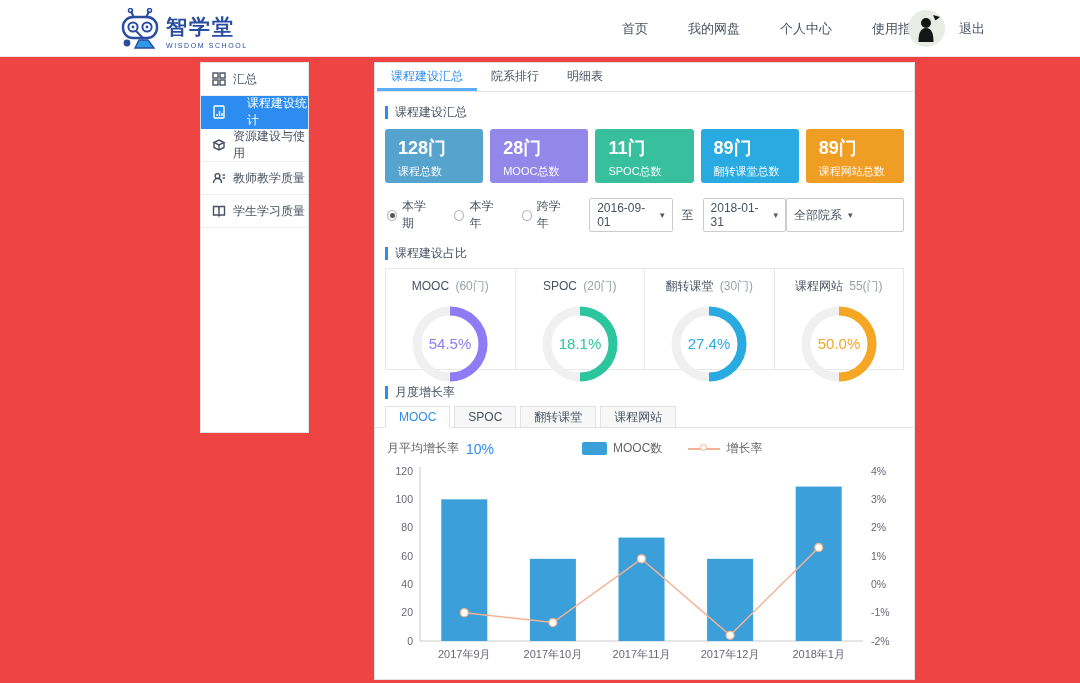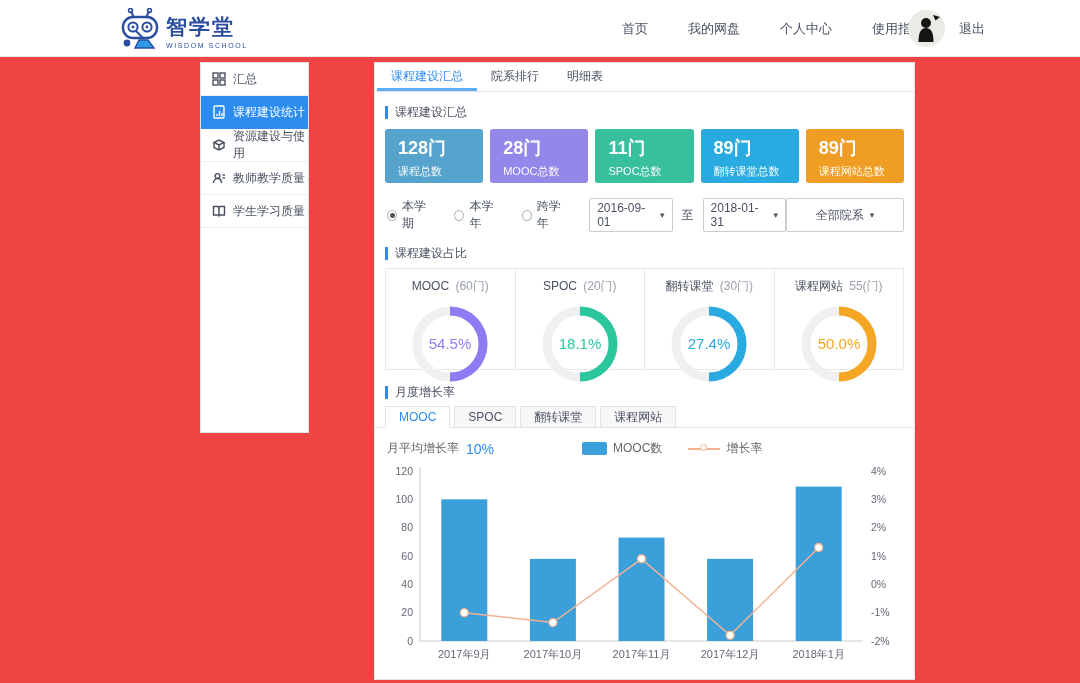--- a/index.html
+++ b/index.html
@@ -16,21 +16,21 @@
   .top-nav a { font-size:13px; color:#495060; text-decoration:none; cursor:pointer; }
   .user-area { position:absolute; left:908px; top:10px; display:flex; align-items:center; gap:14px; }
   .avatar { width:37px; height:37px; border-radius:50%; background:#e9ece5; overflow:hidden; cursor:pointer; }
   .logout { font-size:13px; color:#495060; cursor:pointer; }
 
   
   .sidebar { position:absolute; left:200px; top:62px; width:109px; height:371px; background:#fff; border:1px solid #e2e2e2; }
   .side-item { height:33px; display:flex; align-items:center; padding-left:11px; border-bottom:1px solid #efefef; font-size:12px; color:#495060; cursor:pointer; }
   .side-item .s-icon { width:14px; height:14px; margin-right:7px; display:inline-flex; }
   .side-item .s-icon svg { width:14px; height:14px; stroke:#495060; }
-  .side-item.active { background:#2d8cf0; color:#fff; border-bottom-color:#2d8cf0; }
+  .side-item.active { background:#2d8cf0; color:#fff; border-bottom-color:#2d8cf0;gap:14px; }
   .side-item.active .s-icon svg { stroke:#fff; }
 
   
   .main { position:absolute; left:340px; top:62px; width:541px; height:618px; background:#fff; border:1px solid #e2e2e2;margin-left:34px; }
 
   .top-tabs { height:29px; border-bottom:1px solid #e2e2e2; display:flex; padding-left:2px; }
   .top-tab { padding:0 14px; line-height:26px; font-size:12px; color:#495060; cursor:pointer; border-bottom:3px solid transparent; }
   .top-tab.active { color:#2d8cf0; border-bottom-color:#5cadf9; }
 
   .section-title { display:flex; align-items:center; margin:12px 10px 0 10px; }
@@ -39,21 +39,21 @@
 
   .cards { display:flex; gap:7px; padding:8px 10px 0 10px; }
   .card { flex:1; height:54px; border-radius:3px; color:#fff; padding:7px 0 0 13px; }
   .card-value { font-size:18px; font-weight:bold; }
   .card-label { font-size:11px; margin-top:4px; opacity:.96; }
 
   .filters { display:flex; align-items:center; margin:20px 10px 0 12px; font-size:12px; color:#495060; height:24px; }
   .radio { display:flex; align-items:center; margin-right:20px; cursor:pointer; }
   .radio-dot { width:11px; height:11px; border:1px solid #b5b5b5; border-radius:50%; background:#fff; margin-right:5px; position:relative; }
   .radio.checked .radio-dot::after { content:""; position:absolute; left:2px; top:2px; width:5px; height:5px; border-radius:50%; background:#555; }
-  .select { height:23px; border:1px solid #ccc; border-radius:2px; background:#fff; display:flex; align-items:center; justify-content:center; padding:16px 7px; font-size:12px; color:#495060; cursor:pointer; }
+  .select { height:23px; border:1px solid #ccc; border-radius:2px; background:#fff; display:flex; align-items:center; justify-content:flex-start; padding:16px 7px; font-size:12px; color:#495060; cursor:pointer; }
   .select::after { content:"▾"; font-size:9px; color:#555; margin-left:6px; }
   .sel-date { width:90px; }
   .sel-dept { width:128px; margin-left:auto; }
   .to-label { margin:0 9px; }
 
   .donuts { display:flex; margin:6px 10px 0 10px; border:1px solid #e8e8e8; height:102px; }
   .donut-col { flex:1; border-right:1px solid #e8e8e8; text-align:center; padding-top:9px; }
   .donut-col:last-child { border-right:none; }
   .donut-head { font-size:12px; }
   .donut-name { color:#495060; }

